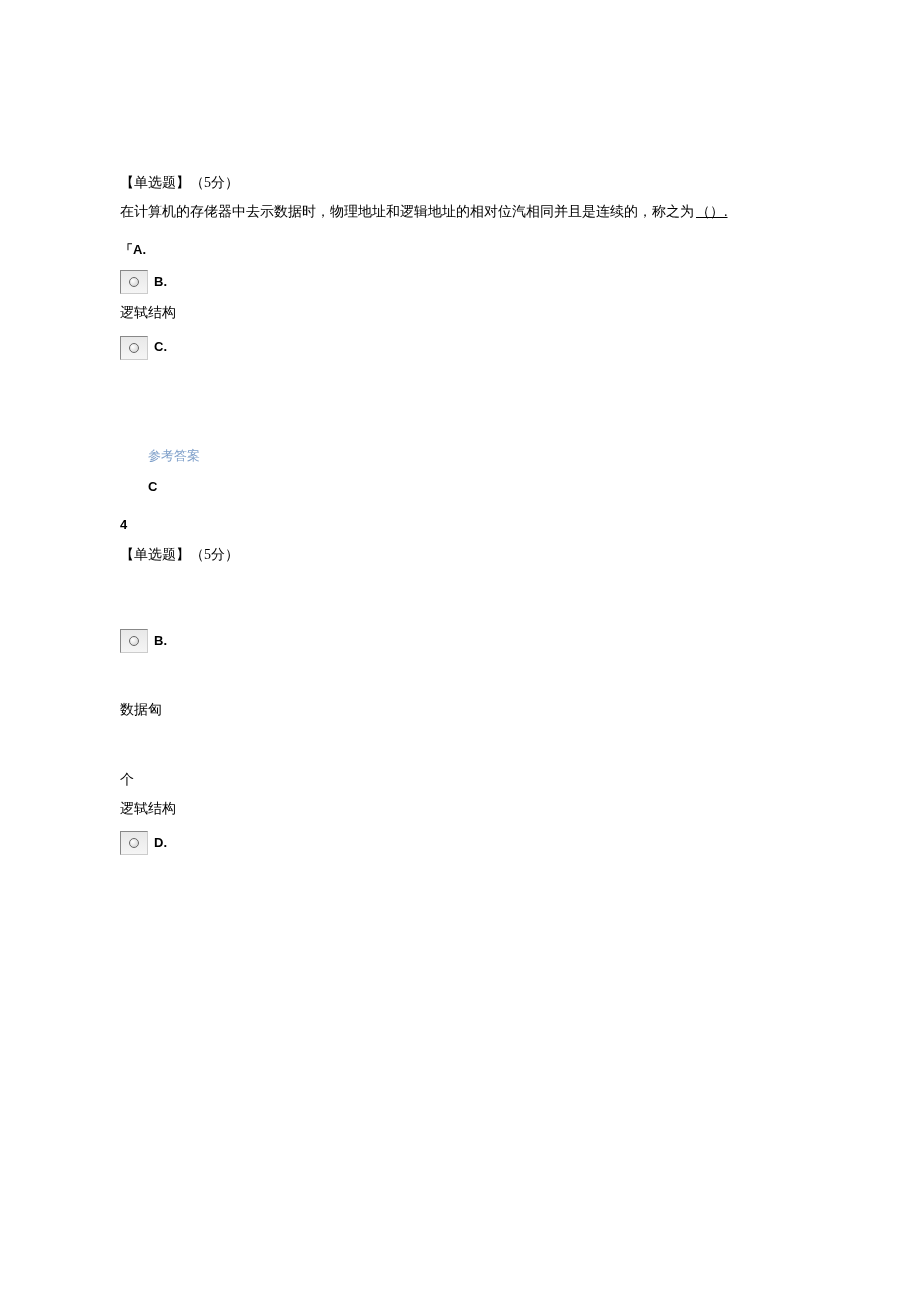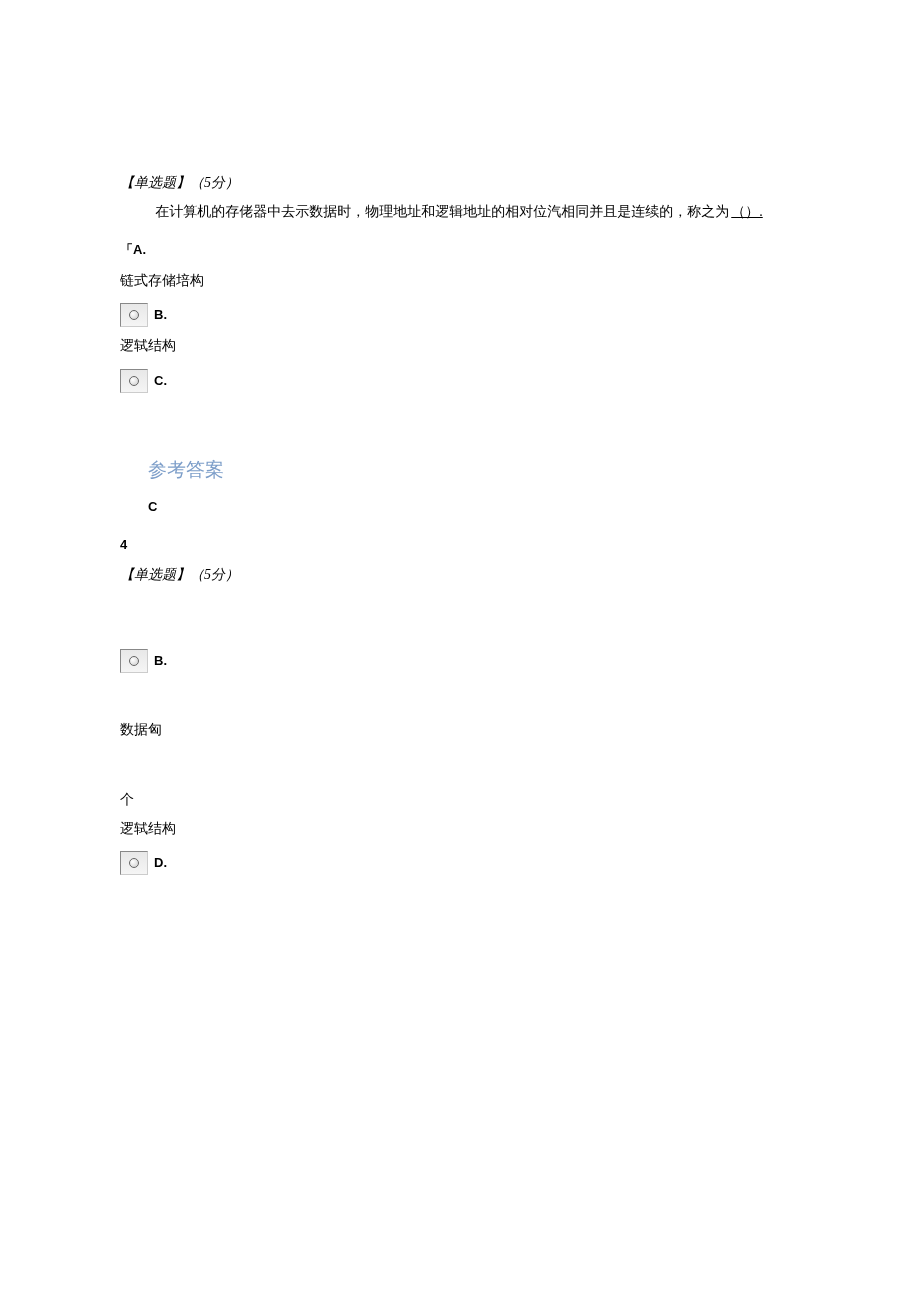--- a/index.html
+++ b/index.html
@@ -11,25 +11,23 @@
       font-family: "SimSun", "宋体", serif;
       font-size: 14px;
       line-height: 1.8;
       color: #000;
       background: #fff;
       padding: 170px 120px 50px 120px;
       width: 920px;
     }
     .question-header {
       margin-bottom: 4px;
-      font-style: italic;
     }
     .question-text {
       margin-bottom: 14px;
-      text-align: center;
     }
     .blank {
       text-decoration: underline;
       padding: 0 2px;
     }
     .option-row {
       display: flex;
       align-items: flex-end;
       margin-bottom: 6px;
       margin-top: 8px;
@@ -66,23 +64,23 @@
       font-family: Arial, sans-serif;
       font-weight: bold;
       font-size: 13px;
       margin-bottom: 6px;
     }
     .option-text {
       margin-bottom: 10px;
     }
     .answer-label {
       color: #7d9ec9;
-      font-size: 19px;
+      font-size: 13px;
       margin-left: 28px;
-      margin-top: 60px;
+      margin-top: 84px;
       margin-bottom: 8px;
     }
     .answer-value {
       font-family: Arial, sans-serif;
       font-weight: bold;
       font-size: 13px;
       margin-left: 28px;
       margin-bottom: 14px;
     }
     .question-number {
@@ -102,21 +100,20 @@
 </head>
 <body>
 
 <div>
   <div class="question-header">【单选题】（5分）</div>
   <div class="question-text">
     <span>在计算机的存佬器中去示数据时，物理地址和逻辑地址的相对位汽相同并且是连续的，称之为</span><span class="blank">（）.</span>
   </div>
 
   <div class="option-label-plain">「<span>A.</span></div>
-  <div class="option-text">链式存储培构</div>
 
   <div class="option-row">
     <span class="radio-box">
         <span class="radio-circle"></span>
       </span>
     <span class="option-label">B.</span>
   </div>
   <div class="option-text">逻轼结构</div>
 
   <div class="option-row">

